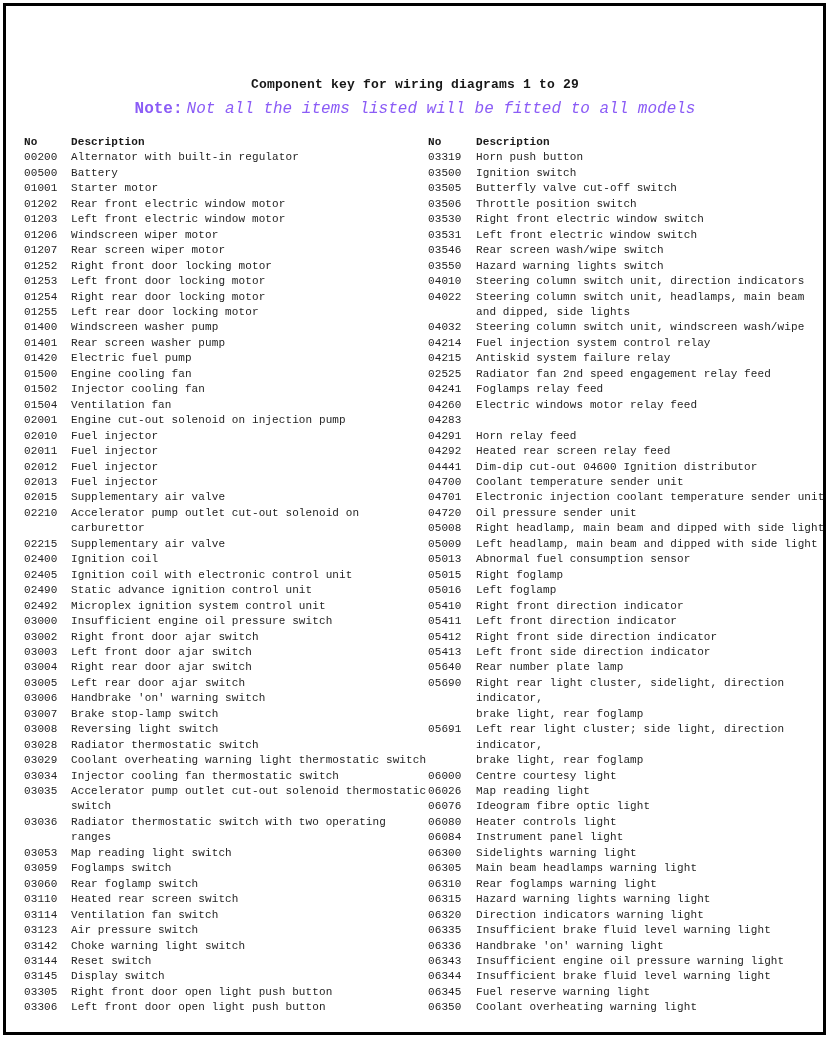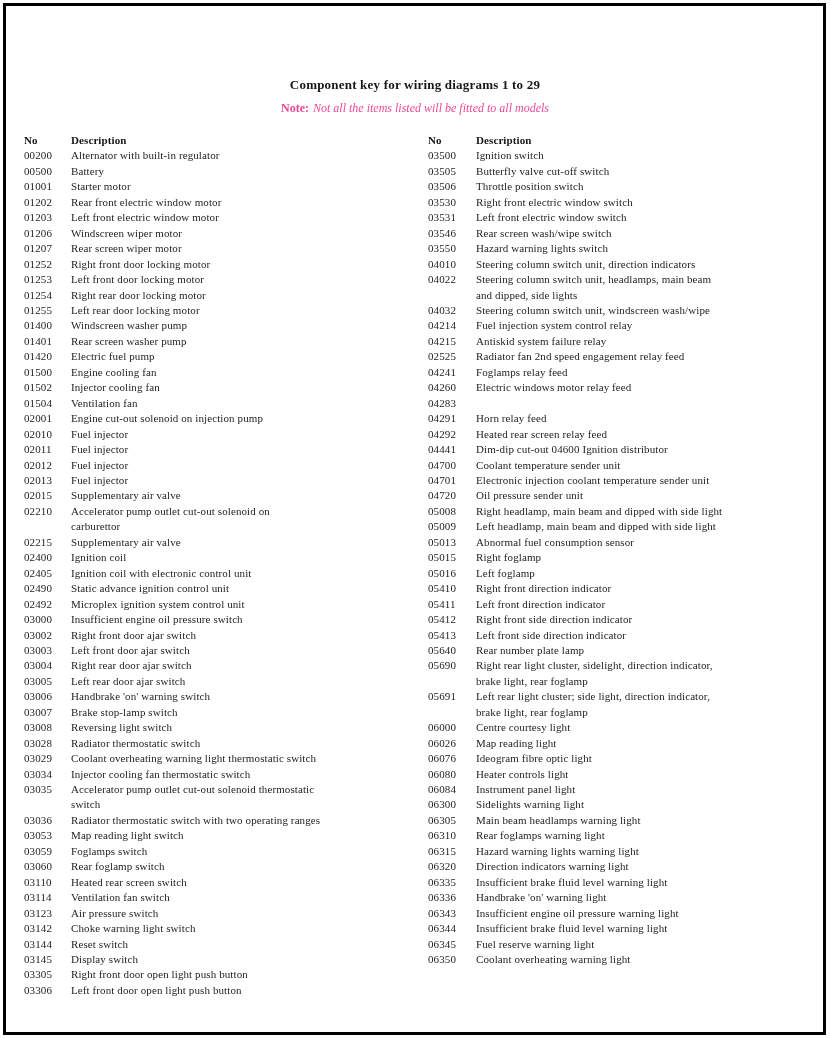--- a/index.html
+++ b/index.html
@@ -5,21 +5,21 @@
   html, body {
     margin: 0;
     padding: 0;
     background: #ffffff;
   }
   .page {
     position: relative;
     width: 830px;
     height: 1038px;
     background: #ffffff;
-    font-family: Liberation Serif, serif;
+    font-family: Liberation Mono, monospace;
     color: #242424;
     overflow: hidden;
   }
   .frame {
     position: absolute;
     top: 3px;
     left: 3px;
     right: 4px;
     bottom: 3px;
     border: 3px solid #000000;
@@ -35,22 +35,22 @@
     margin-top: 77px;
     text-align: center;
     font-size: 13px;
     font-weight: bold;
     color: #171717;
     letter-spacing: 0.2px;
   }
   .note-line {
     margin-top: 8px;
     text-align: center;
-    font-size: 12px;
-    color: #ec4899;
+    font-size: 16px;
+    color: #8b5cf6;
   }
   .note-label {
     font-weight: bold;
   }
   .note-text {
     font-style: italic;
     margin-left: 4px;
   }
   .columns {
     display: flex;
@@ -330,20 +330,24 @@
           </div>
       </div>
 
       <div class="col col-right">
         <div class="hdr-row">
           <div class="no-cell hdr-no">No</div>
           <div class="desc-cell hdr-desc">Description</div>
         </div>
         <div>
             <div class="row">
+              <div class="no-cell">03319</div>
+              <div class="desc-cell">Horn push button</div>
+            </div>
+            <div class="row">
               <div class="no-cell">03500</div>
               <div class="desc-cell">Ignition switch</div>
             </div>
             <div class="row">
               <div class="no-cell">03505</div>
               <div class="desc-cell">Butterfly valve cut-off switch</div>
             </div>
             <div class="row">
               <div class="no-cell">03506</div>
               <div class="desc-cell">Throttle position switch</div>

